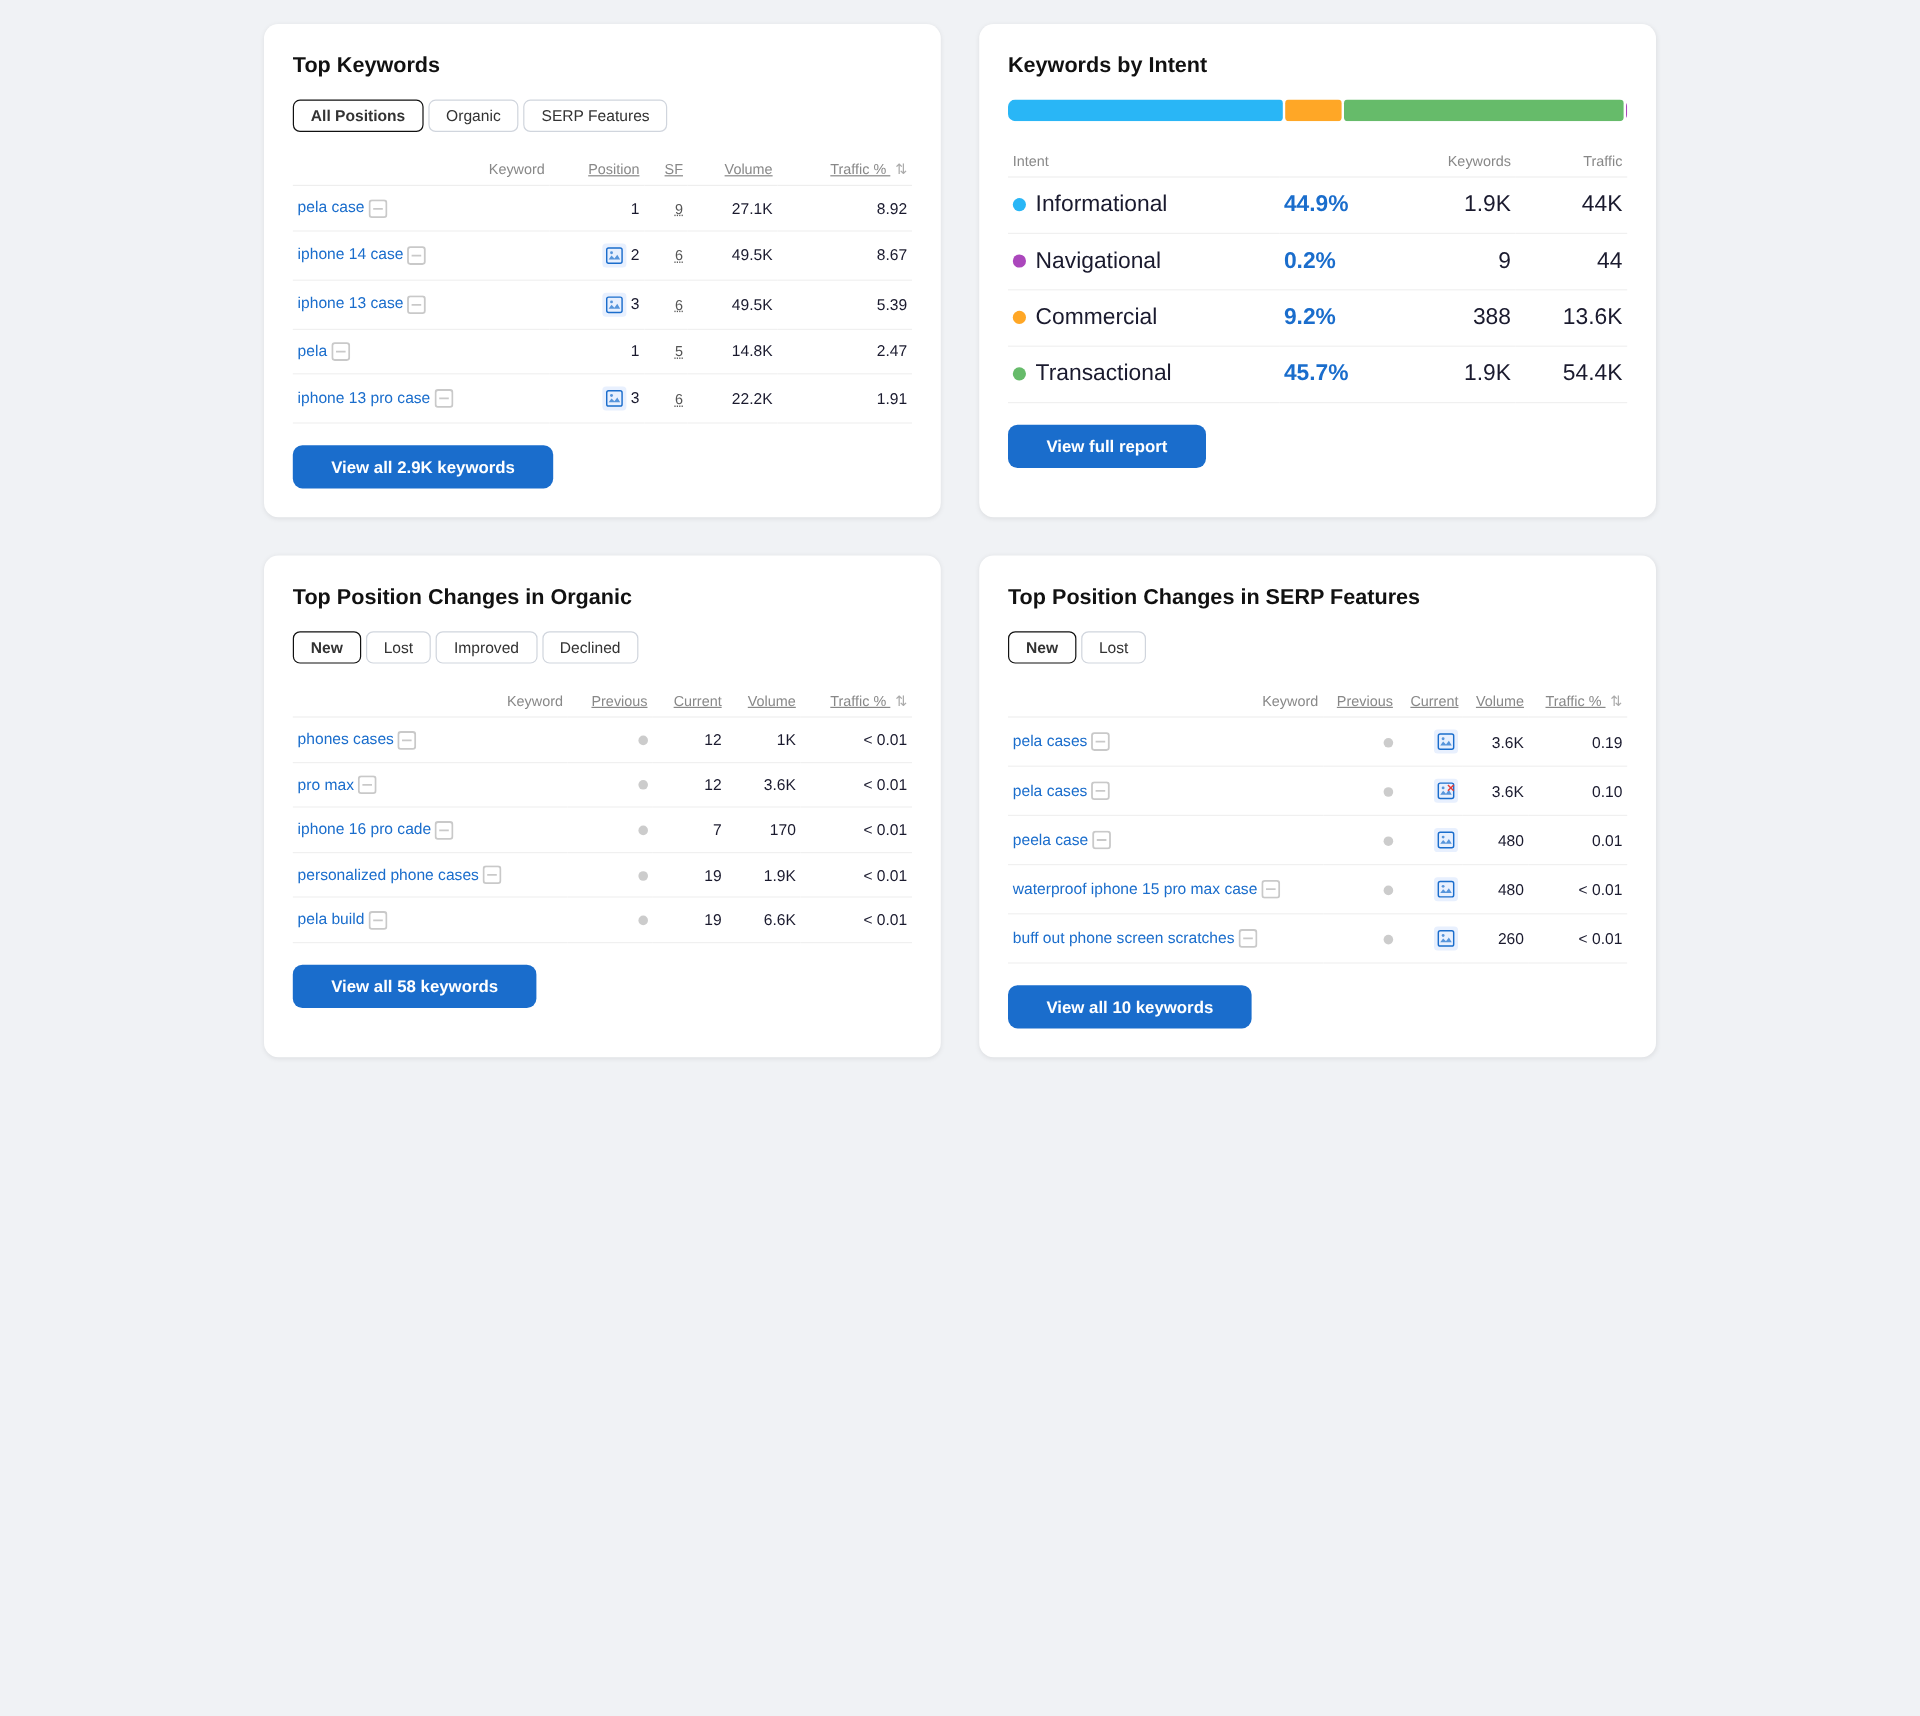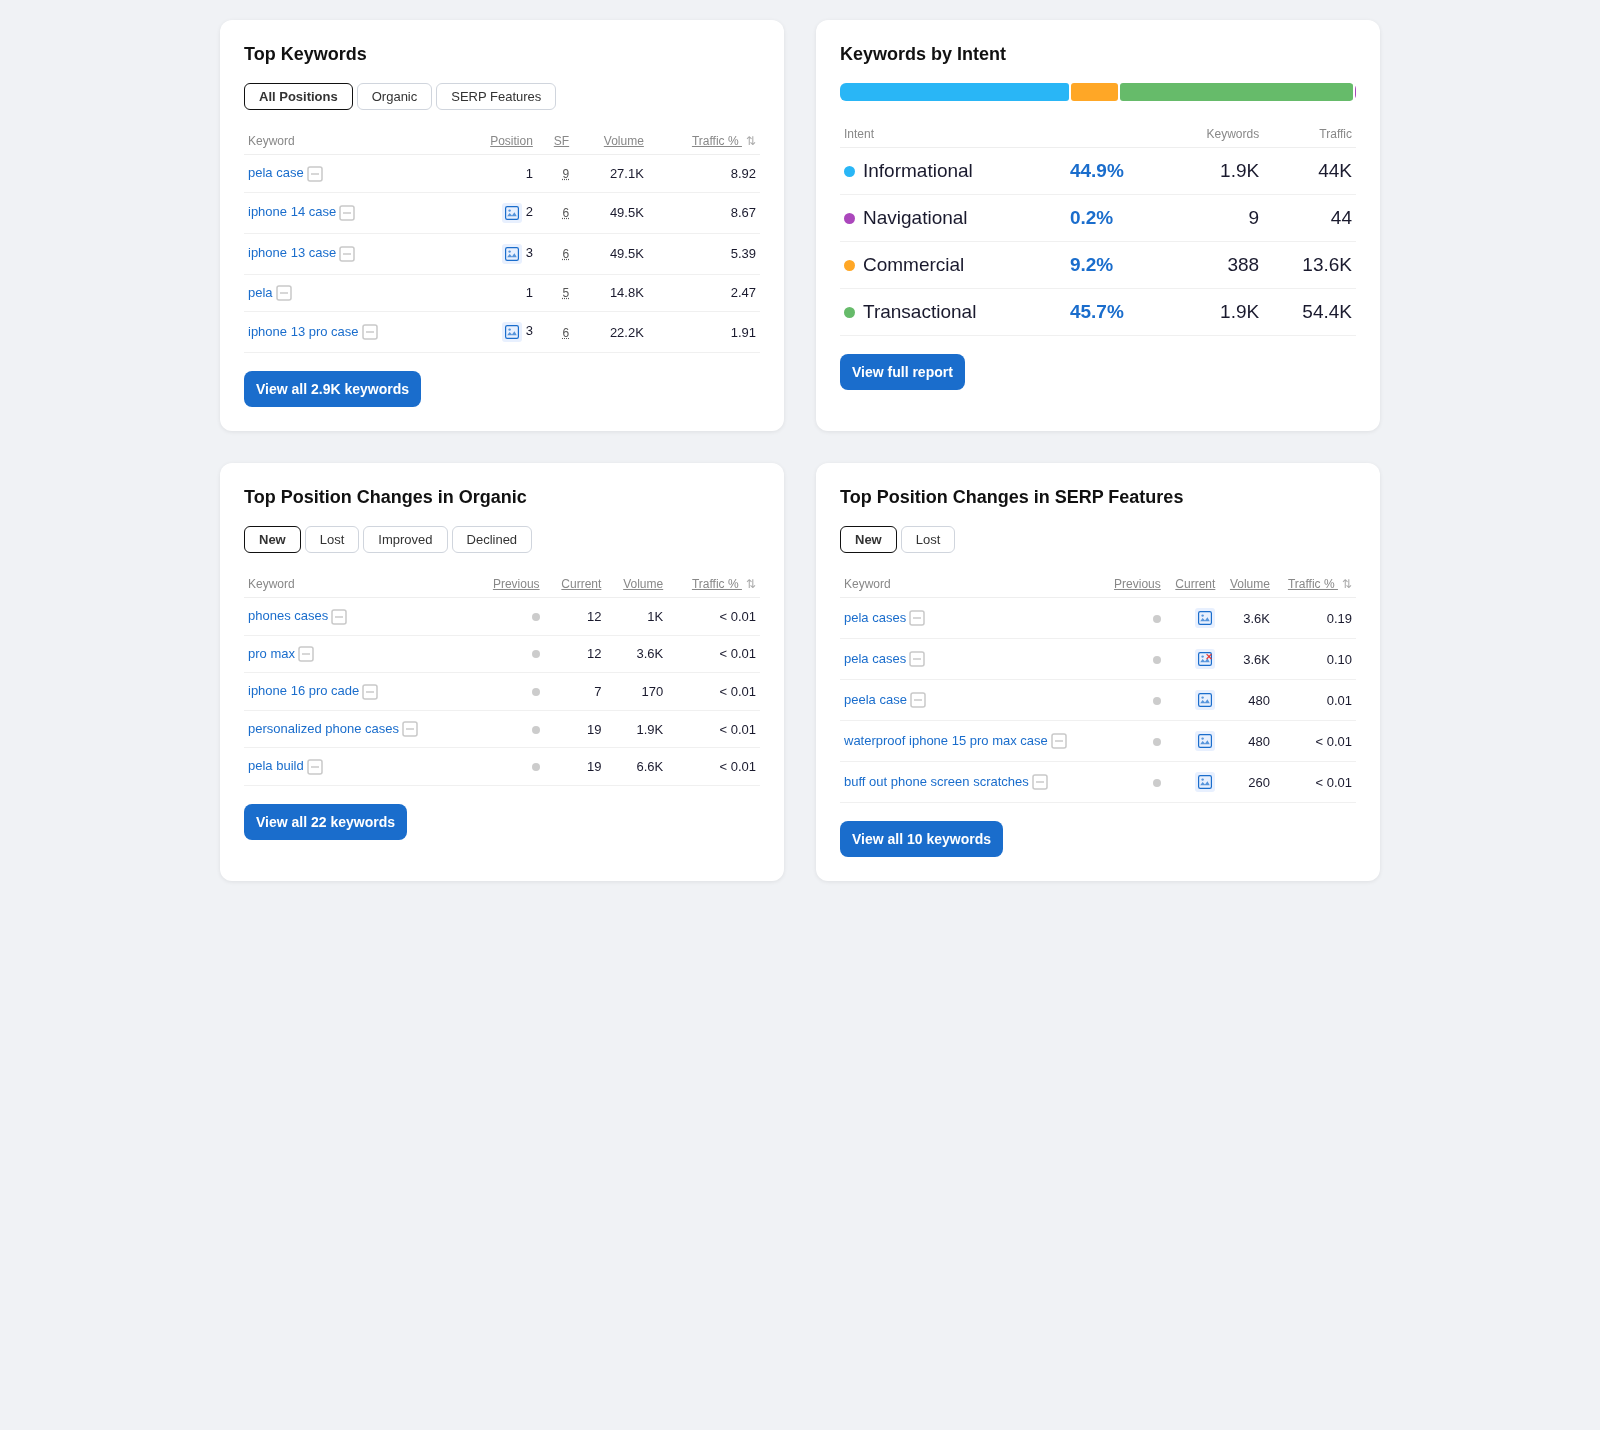--- a/index.html
+++ b/index.html
@@ -52,21 +52,21 @@
     }
     
     .kw-table {
       width: 100%;
       border-collapse: collapse;
     }
     .kw-table th {
       font-size: 12px;
       color: #888;
       font-weight: 500;
-      text-align: left;
+      text-align: right;
       padding: 6px 4px;
       border-bottom: 1px solid #eee;
     }
     .kw-table th.right { text-align: right; text-decoration: underline; }
     .kw-table td {
       padding: 10px 4px;
       border-bottom: 1px solid #f0f0f0;
       font-size: 13px;
       vertical-align: middle;
     }
@@ -80,21 +80,21 @@
       text-decoration: underline dotted;
       color: #555;
       font-size: 12px;
     }
     .btn-blue {
       display: inline-block;
       background: #1a6dcc;
       color: #fff;
       border: none;
       border-radius: 8px;
-      padding: 10px 12px;
+      padding: 10px 32px;
       font-size: 14px;
       font-weight: 600;
       cursor: pointer;
       margin-top: 18px;
     }
 
     
     .intent-bar-container {
       display: flex;
       height: 18px;
@@ -353,21 +353,21 @@
                 <rect x="1" y="1" width="14" height="14" rx="2" stroke="#888" stroke-width="1.5" fill="none"></rect>
                 <line x1="4" y1="8" x2="12" y2="8" stroke="#888" stroke-width="1.5"></line>
               </svg></td>
             <td class="right"><span class="dot-prev"></span></td>
             <td class="right">19</td>
             <td class="right">6.6K</td>
             <td class="right">&lt; 0.01</td>
           </tr>
         </tbody>
     </table>
-    <button class="btn-blue">View all 22 keywords</button>
+    <button class="btn-blue">View all 58 keywords</button>
   </div>
 
   <div class="card">
     <div class="card-title">Top Position Changes in SERP Features</div>
     <div class="tab-group">
       <button class="tab-btn active">New</button>
       <button class="tab-btn">Lost</button>
     </div>
     <table class="kw-table">
       <thead>

